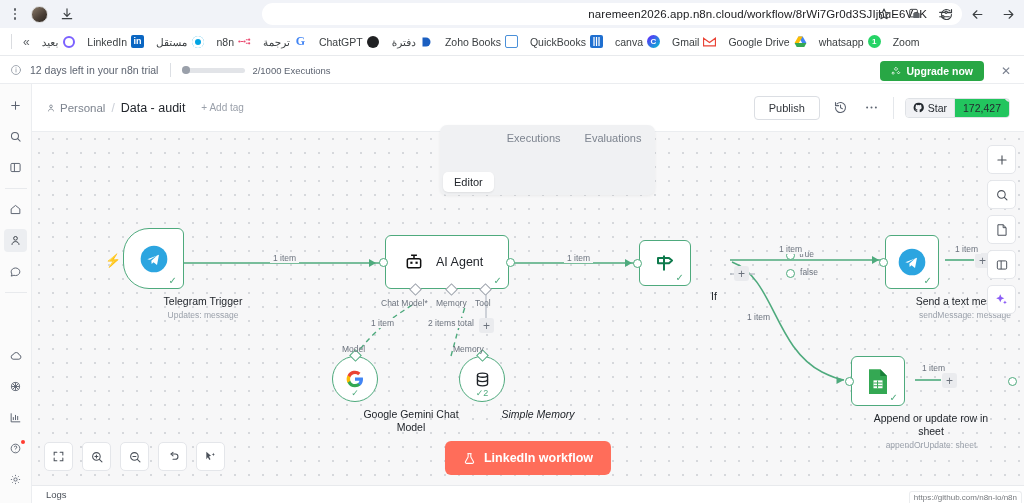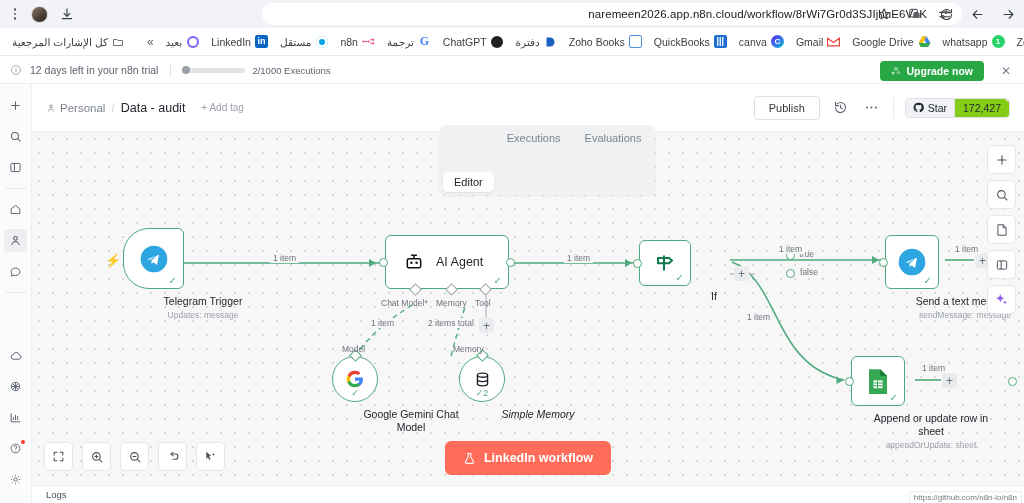--- a/index.html
+++ b/index.html
@@ -107,21 +107,21 @@
     font-size: 11px; font-family: inherit; color: #32363c;
     padding: 5px 14px; cursor: pointer;
   }
   .hd-ico { width: 20px; height: 20px; display: flex; align-items: center;
             justify-content: center; cursor: pointer; color: #5c6370; }
   .hd-div { width: 1px; height: 22px; background: #e4e7eb; }
   .star-btn { display: flex; align-items: center; border: 1px solid #dfe2e6;
               border-radius: 4px; overflow: hidden; height: 20px; cursor: pointer; position: relative; }
   .star-left { display: flex; align-items: center; gap: 4px; background: #f1f2f5;
                padding: 0 7px; height: 100%; font-size: 10.5px; color: #24292f; }
-  .star-right { background: #84cc16; padding: 0 8px; height: 100%; font-size: 10.5px;
+  .star-right { background: #22c55e; padding: 0 8px; height: 100%; font-size: 10.5px;
                 color: #24292f; display: flex; align-items: center; border-left: 1px solid #dfe2e6; }
   .star-x { position: absolute; right: -7px; top: -9px; width: 12px; height: 12px;
             border-radius: 50%; background: #fff; border: 1px solid #d5d9de;
             font-size: 8px; color: #777; display: flex; align-items: center; justify-content: center; }
 
   
   .tabs {
     position: absolute; top: 125px; left: 440px; z-index: 30;
     background: #f0f1f3; border-radius: 7px; padding: 3px;
     display: flex; gap: 2px; box-shadow: 0 1px 3px rgba(0,0,0,.06);
@@ -255,28 +255,20 @@
       </span>
       <span class="ico-btn">
         <svg width="15" height="15" viewBox="0 0 24 24" fill="none" stroke="#3c4043" stroke-width="1.8" stroke-linecap="round" stroke-linejoin="round">
           <path d="M5 12h14M13 6l6 6-6 6"></path>
         </svg>
       </span>
     </div>
   </div>
 
   <div class="bookmarks">
-    <div class="bm">
-      <span>كل الإشارات المرجعية</span>
-      <span class="bm-ic">
-        <svg width="12" height="12" viewBox="0 0 24 24" fill="none" stroke="#5f6368" stroke-width="1.8">
-          <path d="M3 7h7l2 2h9v10H3z"></path>
-        </svg>
-      </span>
-    </div>
     <div class="bm-sep"></div>
     <span class="chev2">«</span>
 
     <div class="bm">
       <span>بعيد</span>
       <span class="bm-ic">
         <span class="fi fi-round" style="background:#fff;border:2px solid #7b61ff;width:12px;height:12px;"></span>
       </span>
     </div>
     <div class="bm">

